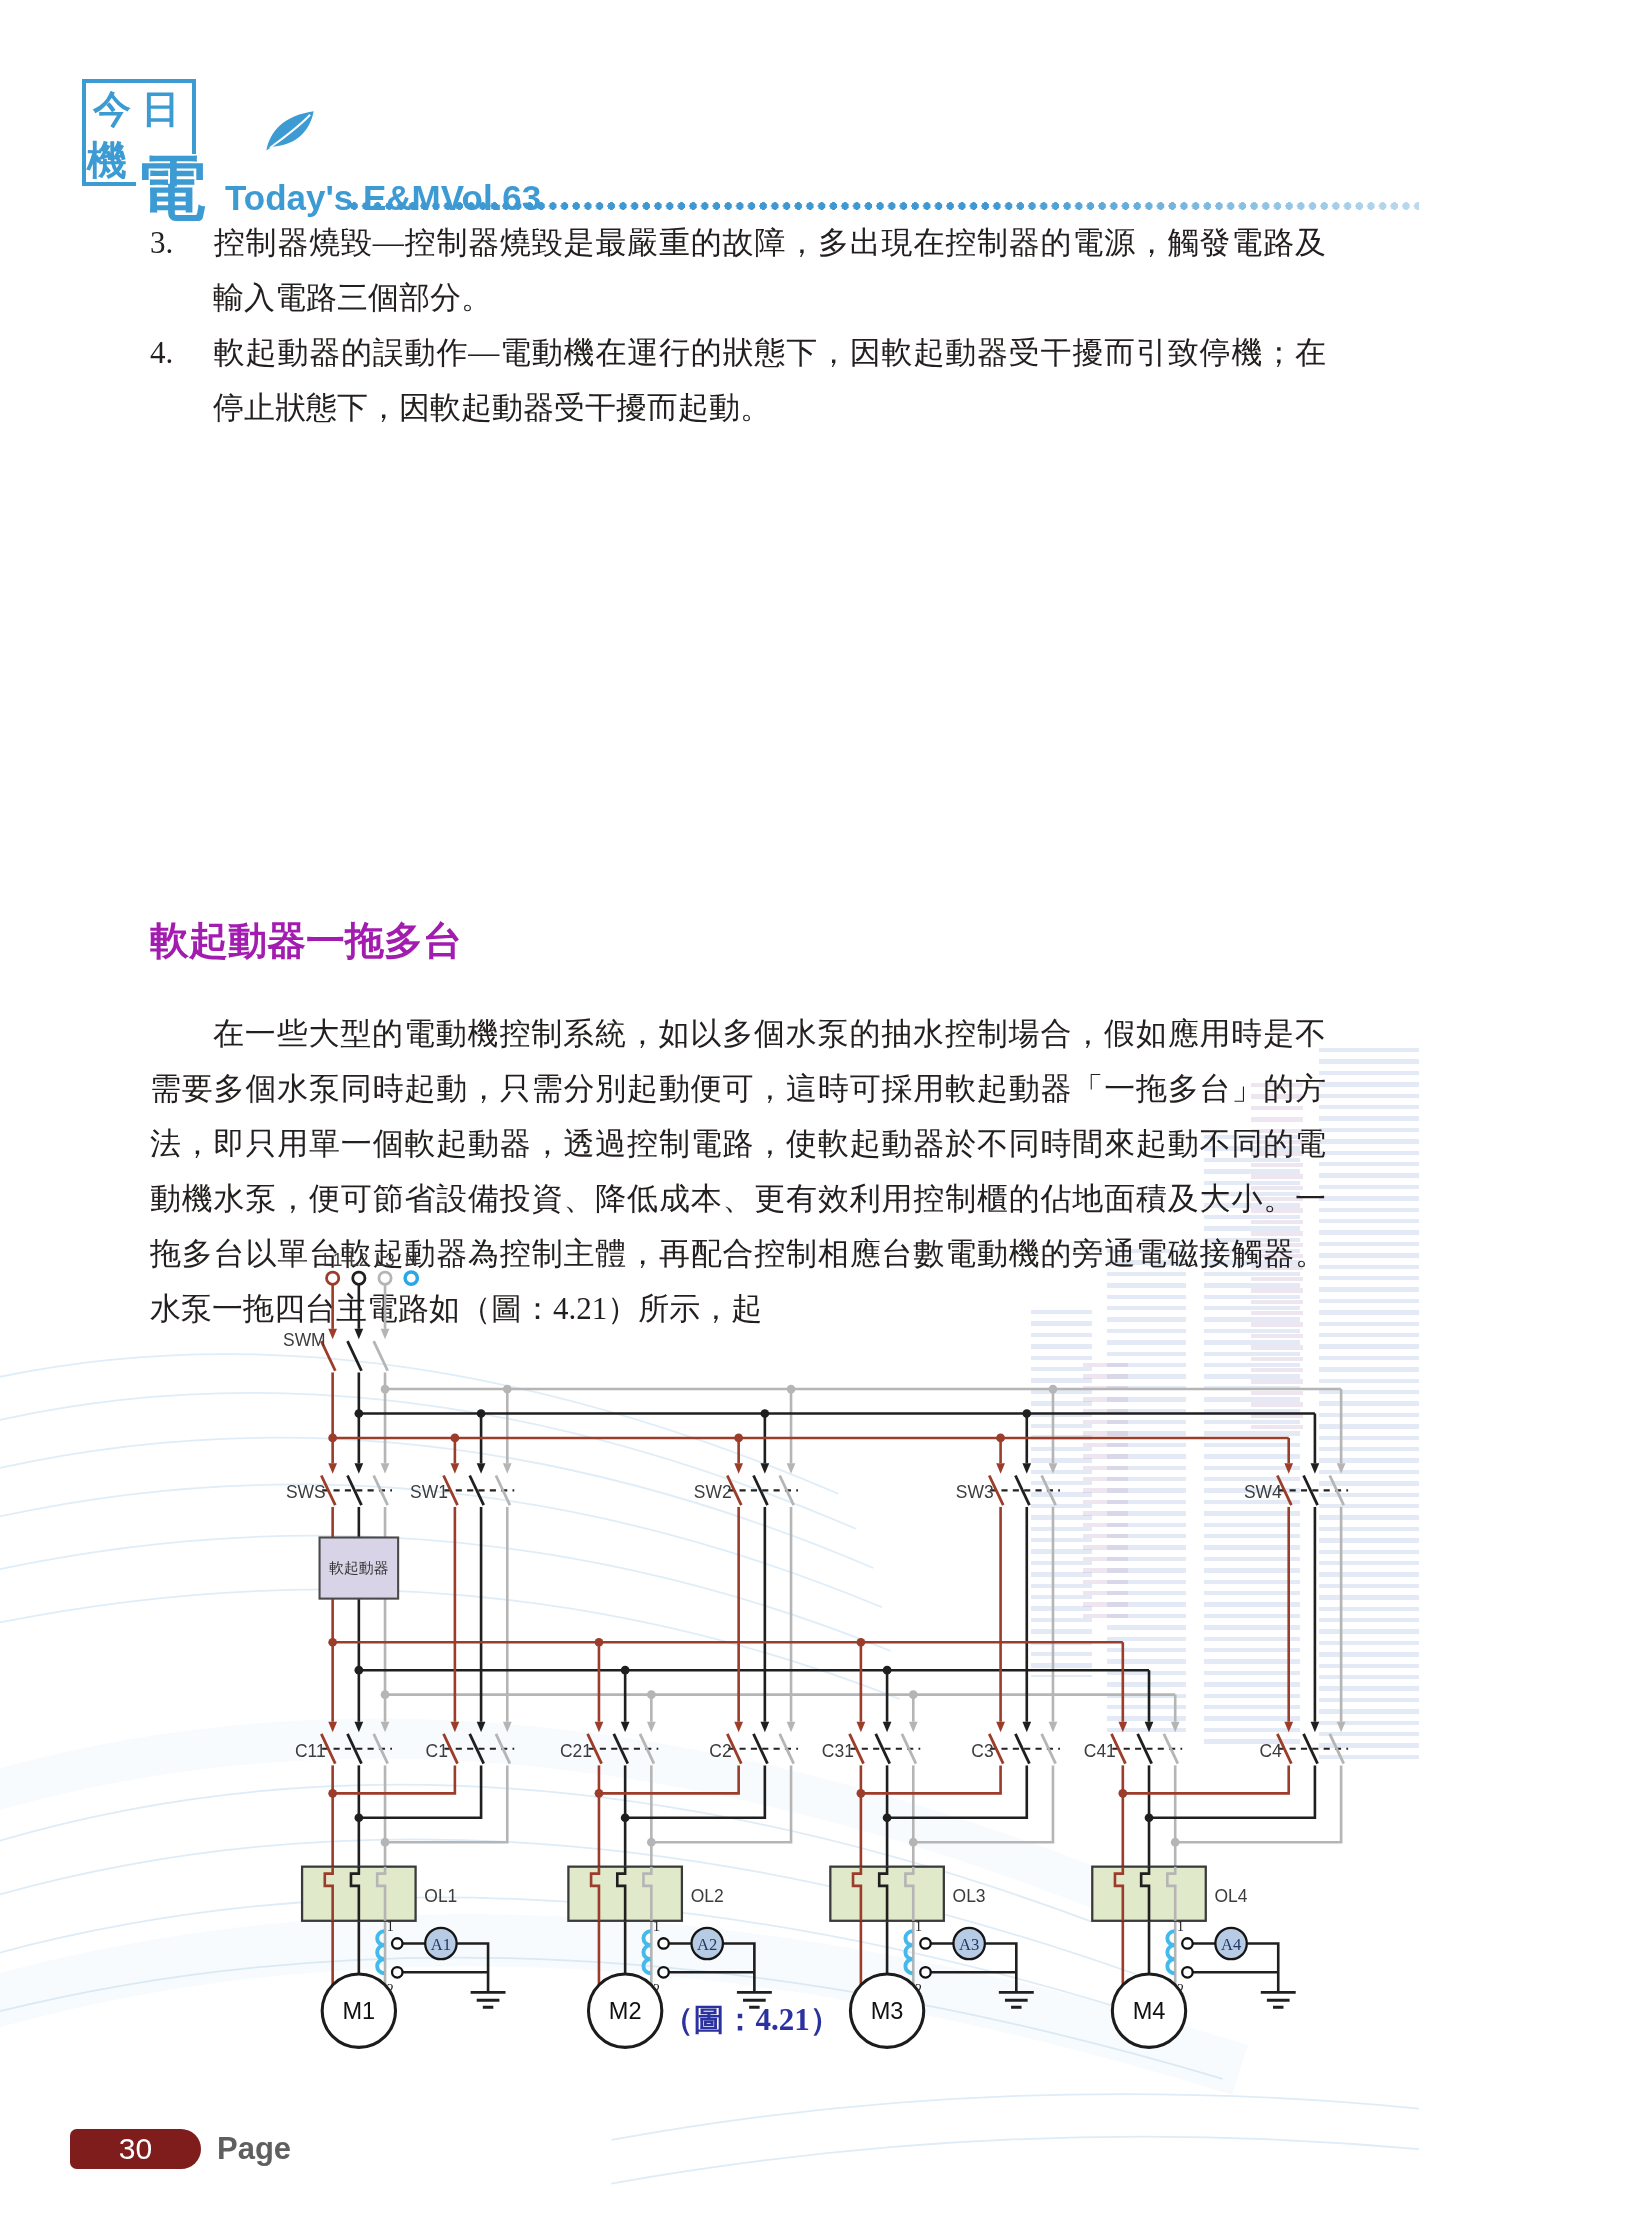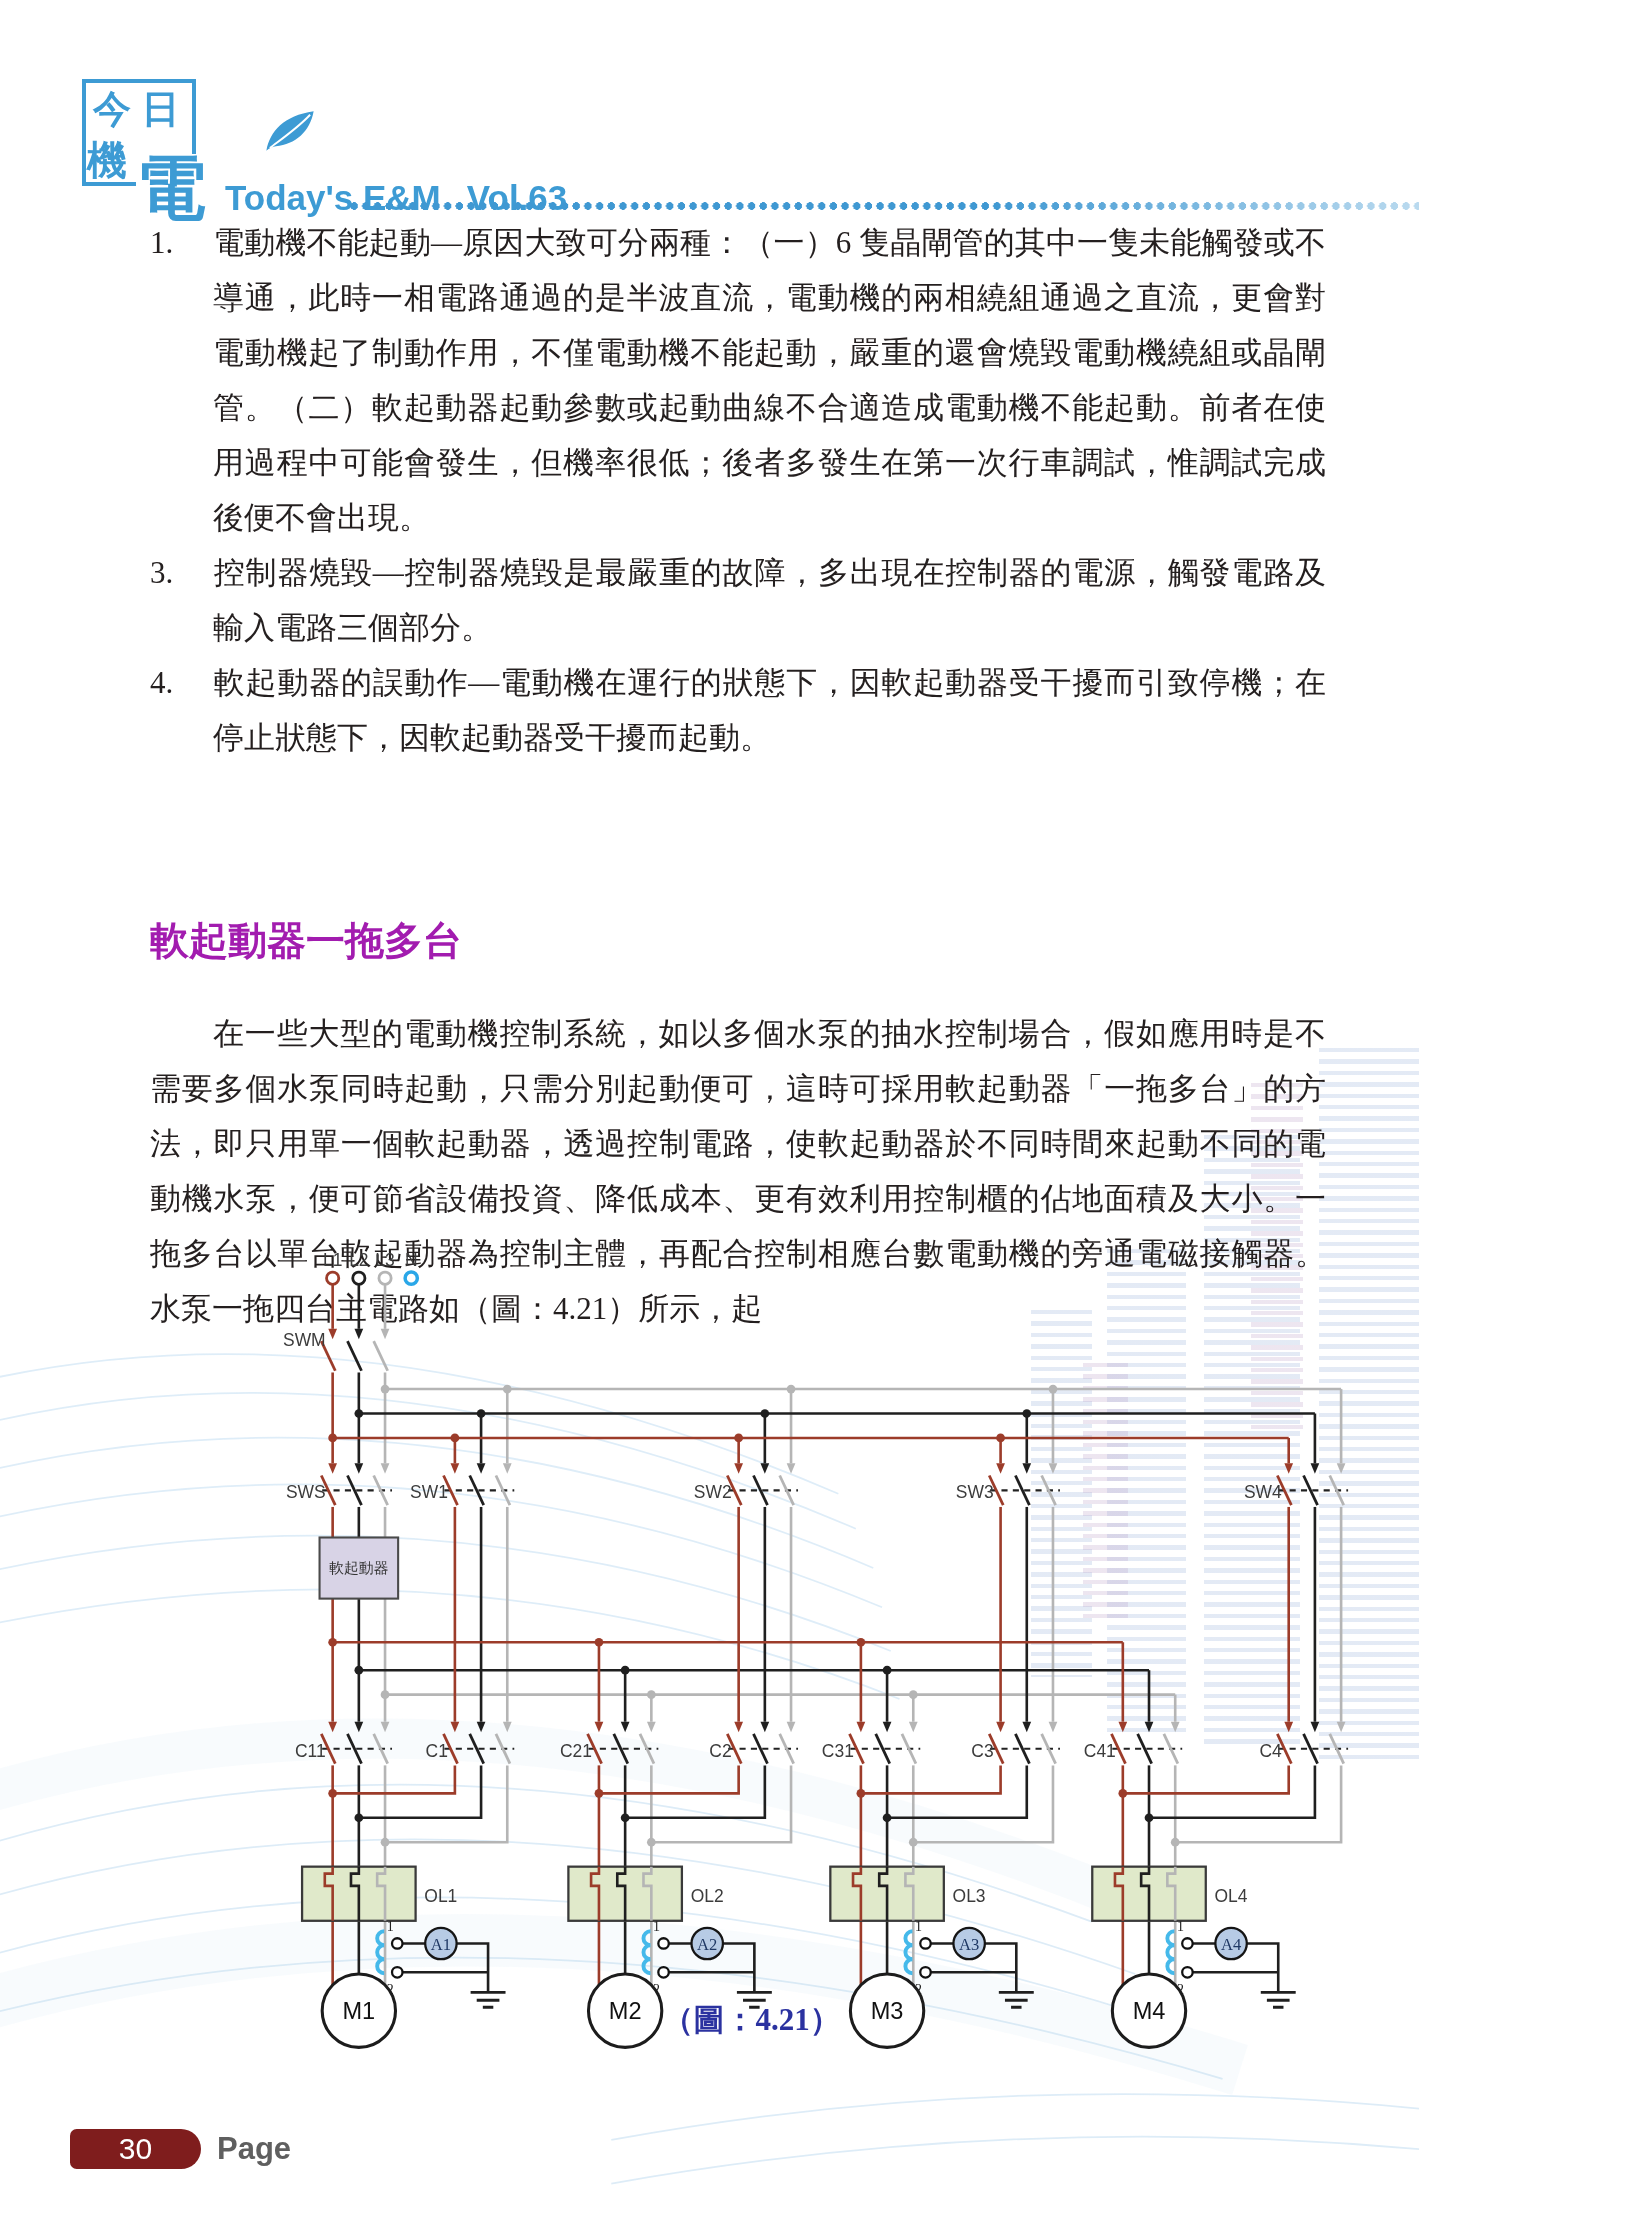--- a/index.html
+++ b/index.html
@@ -5,21 +5,21 @@
   html,body{margin:0;padding:0;background:#ffffff;}
   #page{position:relative;width:1419px;height:2236px;background:#ffffff;overflow:hidden;
         font-family:"Liberation Serif","DejaVu Serif",serif;color:#241f1f;}
   
   .logo-box{position:absolute;left:82px;top:79px;width:114px;height:107px;border:4.4px solid #3d9bd4;box-sizing:border-box;}
   .logo-jinri{position:absolute;left:93px;top:84px;font-size:38px;font-weight:bold;color:#3d9bd4;letter-spacing:10.5px;font-family:"Liberation Serif",serif;}
   .logo-ji{position:absolute;left:87px;top:133px;font-size:40px;font-weight:bold;color:#3d9bd4;font-family:"Liberation Serif",serif;}
   .logo-dian{position:absolute;left:136px;top:154px;font-size:70px;font-weight:bold;color:#3d9bd4;line-height:1;font-family:"Liberation Serif",serif;background:#fff;}
   .leaf{position:absolute;left:262px;top:105px;width:56px;height:51px;}
   .mag-title{position:absolute;left:225px;top:178px;font-family:"Liberation Sans",sans-serif;font-weight:bold;font-size:35px;color:#3d9bd4;white-space:nowrap;}
-  .mag-title .vol{margin-left:26px;}
+  .mag-title .vol{}
   .dotrule{position:absolute;left:349px;top:200px;width:1284px;height:12.2px;
     background-image:radial-gradient(circle at 5.2px 6.1px,#3f98d2 3.7px,rgba(63,152,210,0) 4px);
     background-size:11.7px 12.2px;background-repeat:repeat-x;}
   .dotfade{position:absolute;left:349px;top:199px;width:1284px;height:14px;
     background:linear-gradient(to right,rgba(255,255,255,0) 50%,rgba(255,255,255,.55) 78%,rgba(255,255,255,.92) 100%);}
   
   .bodytext{position:absolute;left:150px;top:215px;width:1176px;font-size:31px;line-height:55px;
     text-align:justify;color:#241f1f;}
   .intro{margin:0 0 0 0;}
   .fault-item{padding-left:63px;text-indent:-63px;margin:0;}
@@ -92,21 +92,20 @@
     <path d="M5,52 C9,30 25,12 59,7 C55,30 38,45 16,47 C12,47.5 8,49.5 5,52 Z" fill="#3d9bd4"></path>
     <path d="M9,49 C22,39 41,26 55,11" stroke="#ffffff" stroke-width="2.2" fill="none"></path>
   </svg>
   <div class="mag-title">
     <span>Today's E&amp;M</span><span class="vol">Vol.63</span>
   </div>
   <div class="dotrule"></div>
   <div class="dotfade"></div>
 
   <div class="bodytext">
-    <p class="fault-item"><span class="num">1.</span><span>電動機不能起動—原因大致可分兩種：（一）6 隻晶閘管的其中一隻未能觸發或不導通，此時一相電路通過的是半波直流，電動機的兩相繞組通過之直流，更會對電動機起了制動作用，不僅電動機不能起動，嚴重的還會燒毀電動機繞組或晶閘管。（二）軟起動器起動參數或起動曲線不合適造成電動機不能起動。前者在使用過程中可能會發生，但機率很低；後者多發生在第一次行車調試，惟調試完成後便不會出現。</span></p>
     <p class="fault-item"><span class="num">3.</span><span>控制器燒毀—控制器燒毀是最嚴重的故障，多出現在控制器的電源，觸發電路及輸入電路三個部分。</span></p>
     <p class="fault-item"><span class="num">4.</span><span>軟起動器的誤動作—電動機在運行的狀態下，因軟起動器受干擾而引致停機；在停止狀態下，因軟起動器受干擾而起動。</span></p>
   </div>
 
   <div class="section-heading">軟起動器一拖多台</div>
   <div class="section-para">在一些大型的電動機控制系統，如以多個水泵的抽水控制場合，假如應用時是不需要多個水泵同時起動，只需分別起動便可，這時可採用軟起動器「一拖多台」的方法，即只用單一個軟起動器，透過控制電路，使軟起動器於不同時間來起動不同的電動機水泵，便可節省設備投資、降低成本、更有效利用控制櫃的佔地面積及大小。一拖多台以單台軟起動器為控制主體，再配合控制相應台數電動機的旁通電磁接觸器。水泵一拖四台主電路如（圖：4.21）所示，起</div>
 
   <svg class="diagram" width="1293" height="812" viewBox="0 0 1480 930" fill="none">
     <defs>
       <g id="pr">

